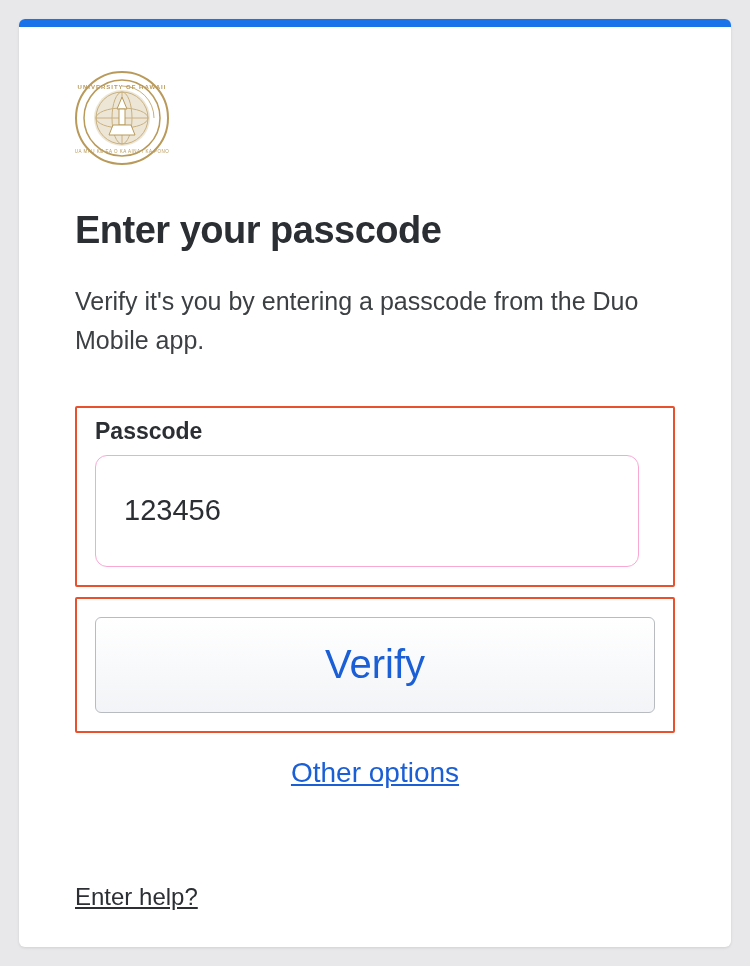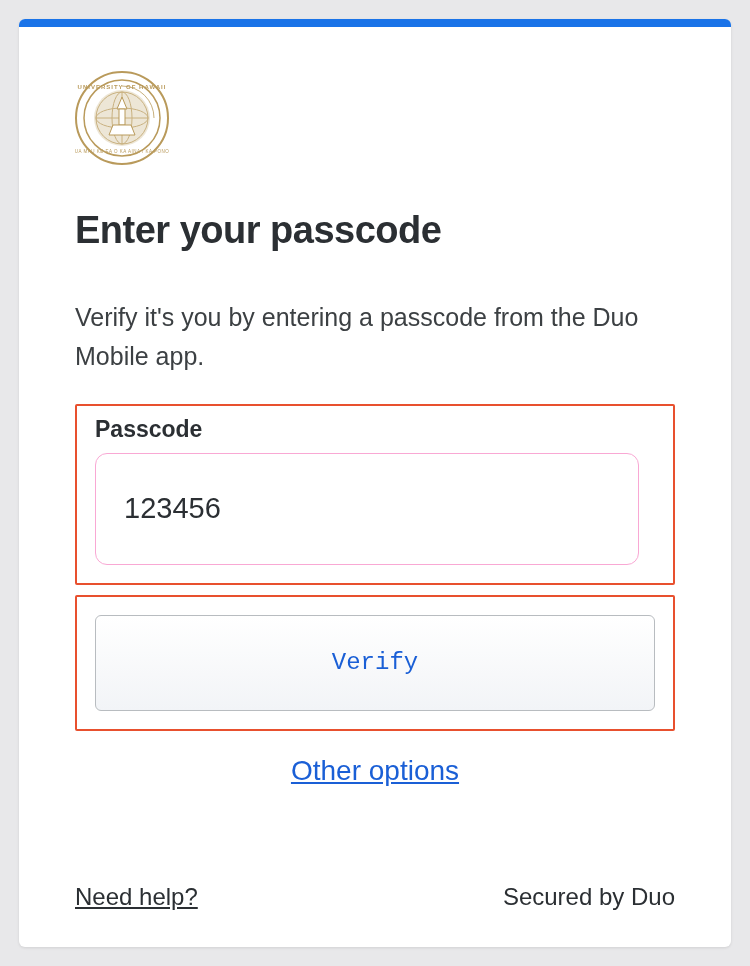--- a/index.html
+++ b/index.html
@@ -33,28 +33,28 @@
     .content {
       padding: 44px 56px 0 56px;
     }
     .logo {
       margin-bottom: 40px;
     }
     .heading {
       font-size: 38px;
       font-weight: 700;
       color: #2b2f33;
-      margin-bottom: 46px;
+      margin-bottom: 30px;
       letter-spacing: -0.5px;
     }
     .subtext {
       font-size: 25px;
       color: #3c4043;
       line-height: 1.55;
-      margin-bottom: 28px;
+      margin-bottom: 46px;
     }
     .input-group {
       border: 2px solid #e8502e;
       padding: 10px 34px 18px 18px;
       border-radius: 2px;
     }
     .input-label {
       font-size: 23px;
       font-weight: 700;
       color: #2b2f33;
@@ -77,24 +77,24 @@
       padding: 18px;
       border-radius: 2px;
       margin-top: 10px;
     }
     .verify-button {
       width: 100%;
       height: 96px;
       background: linear-gradient(to bottom, #ffffff, #f2f4f7);
       border: 1px solid #b8bcc0;
       border-radius: 6px;
-      font-size: 24px;
+      font-size: 40px;
       color: #1a5fd6;
       cursor: pointer;
-      font-family: Liberation Mono, monospace;
+      font-family: Liberation Sans, sans-serif;
     }
     .other-options {
       text-align: center;
       margin-top: 24px;
     }
     .other-options a {
       font-size: 28px;
       color: #1a5fd6;
       text-decoration: underline;
       cursor: pointer;
@@ -162,16 +162,15 @@
       <button class="verify-button">Verify</button>
     </div>
 
     <div class="other-options">
       <a>Other options</a>
     </div>
 
   </div>
 
   <div class="footer">
-    <a class="help-link">Need help?</a>
-    <span class="secured">Secured by Duo</span>
+    <a class="help-link">Enter help?</a>
   </div>
 </div>
 
 </body></html>

